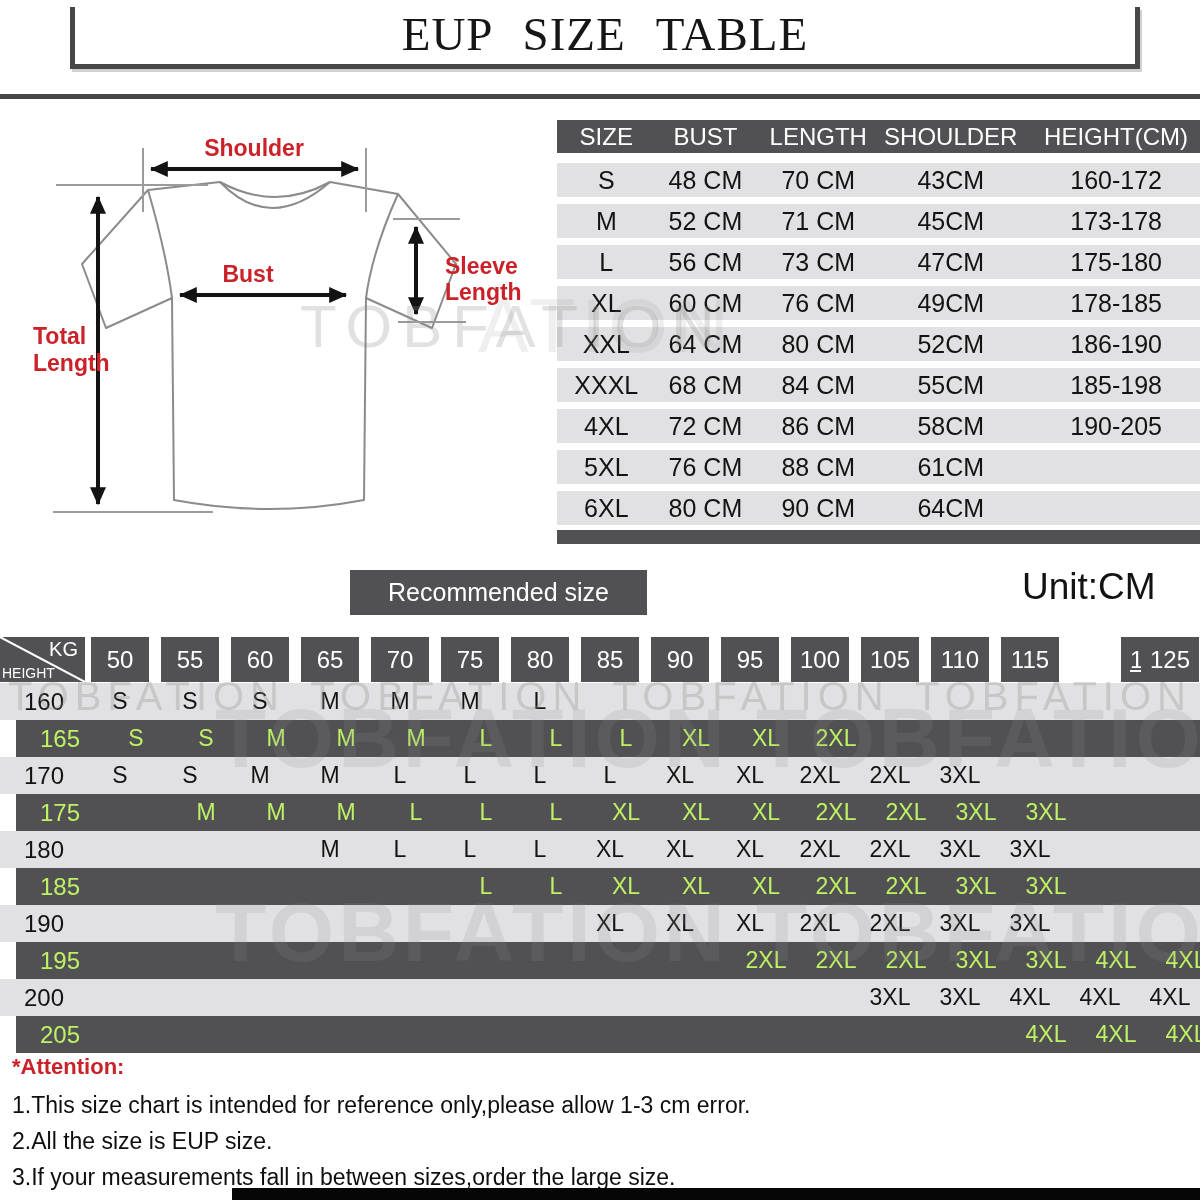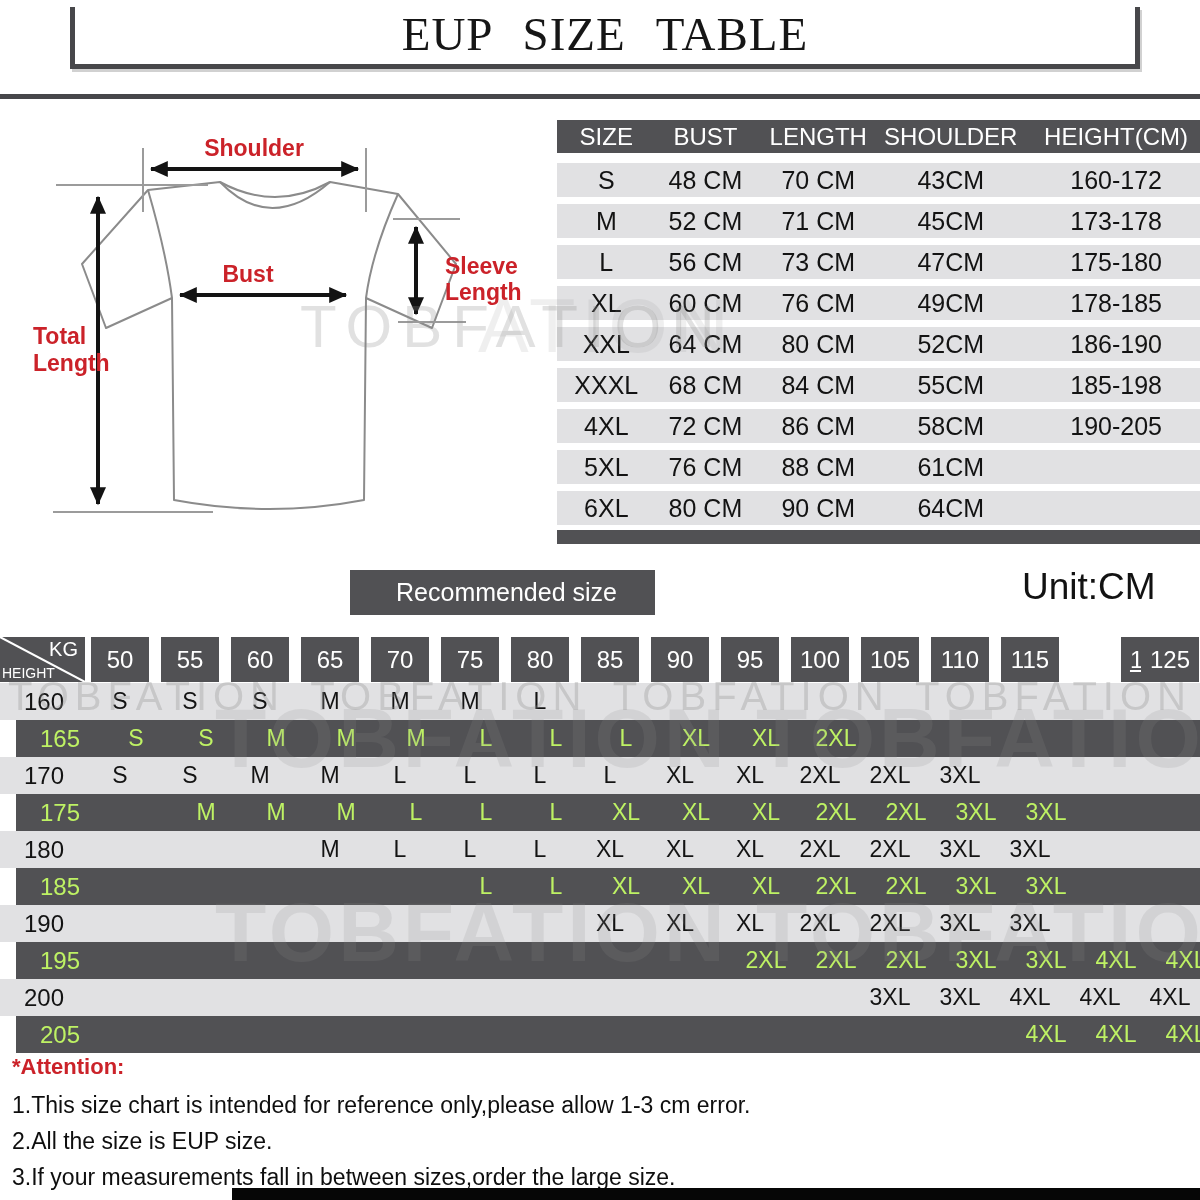--- a/index.html
+++ b/index.html
@@ -27,21 +27,21 @@
   #size-table{position:absolute;left:557px;top:120px;width:643px;}
   #st-header{display:flex;height:33px;background:#515154;color:#fff;line-height:33px;font-size:24px;}
   #st-rows{padding-top:3px;}
   .st-row{display:flex;height:34px;margin-top:7px;background:#e1e1e3;line-height:34px;font-size:25px;color:#131313;}
   .st-cell{text-align:center;white-space:nowrap;}
   .w0{width:76px;padding-left:12px;} .w1{width:126px;} .w2{width:104px;} .w3{width:166px;} .w4{width:171px;}
   #st-footer{height:14px;background:#515154;margin-top:5px;}
 
   
   #banner{position:absolute;left:350px;top:570px;width:297px;height:45px;background:#515154;
-    color:#fff;font-size:25px;text-align:center;line-height:45px;padding-left:8px;}
+    color:#fff;font-size:25px;text-align:center;line-height:45px;}
   #unit{position:absolute;left:1022px;top:566px;font-size:37px;color:#121212;}
 
   
   #matrix{position:absolute;left:0;top:637px;width:1200px;height:416px;}
   #m-corner{position:absolute;left:0;top:0;width:85px;height:45px;background:#515154;}
   #m-corner svg{position:absolute;left:0;top:0;}
   #corner-kg{position:absolute;right:7px;top:1px;color:#fff;font-size:20px;}
   #corner-height{position:absolute;left:2px;bottom:1px;color:#fff;font-size:14px;}
   .kg-cell{position:absolute;top:0;width:58px;height:45px;background:#515154;color:#fff;
     text-align:center;line-height:45px;font-size:24px;}

